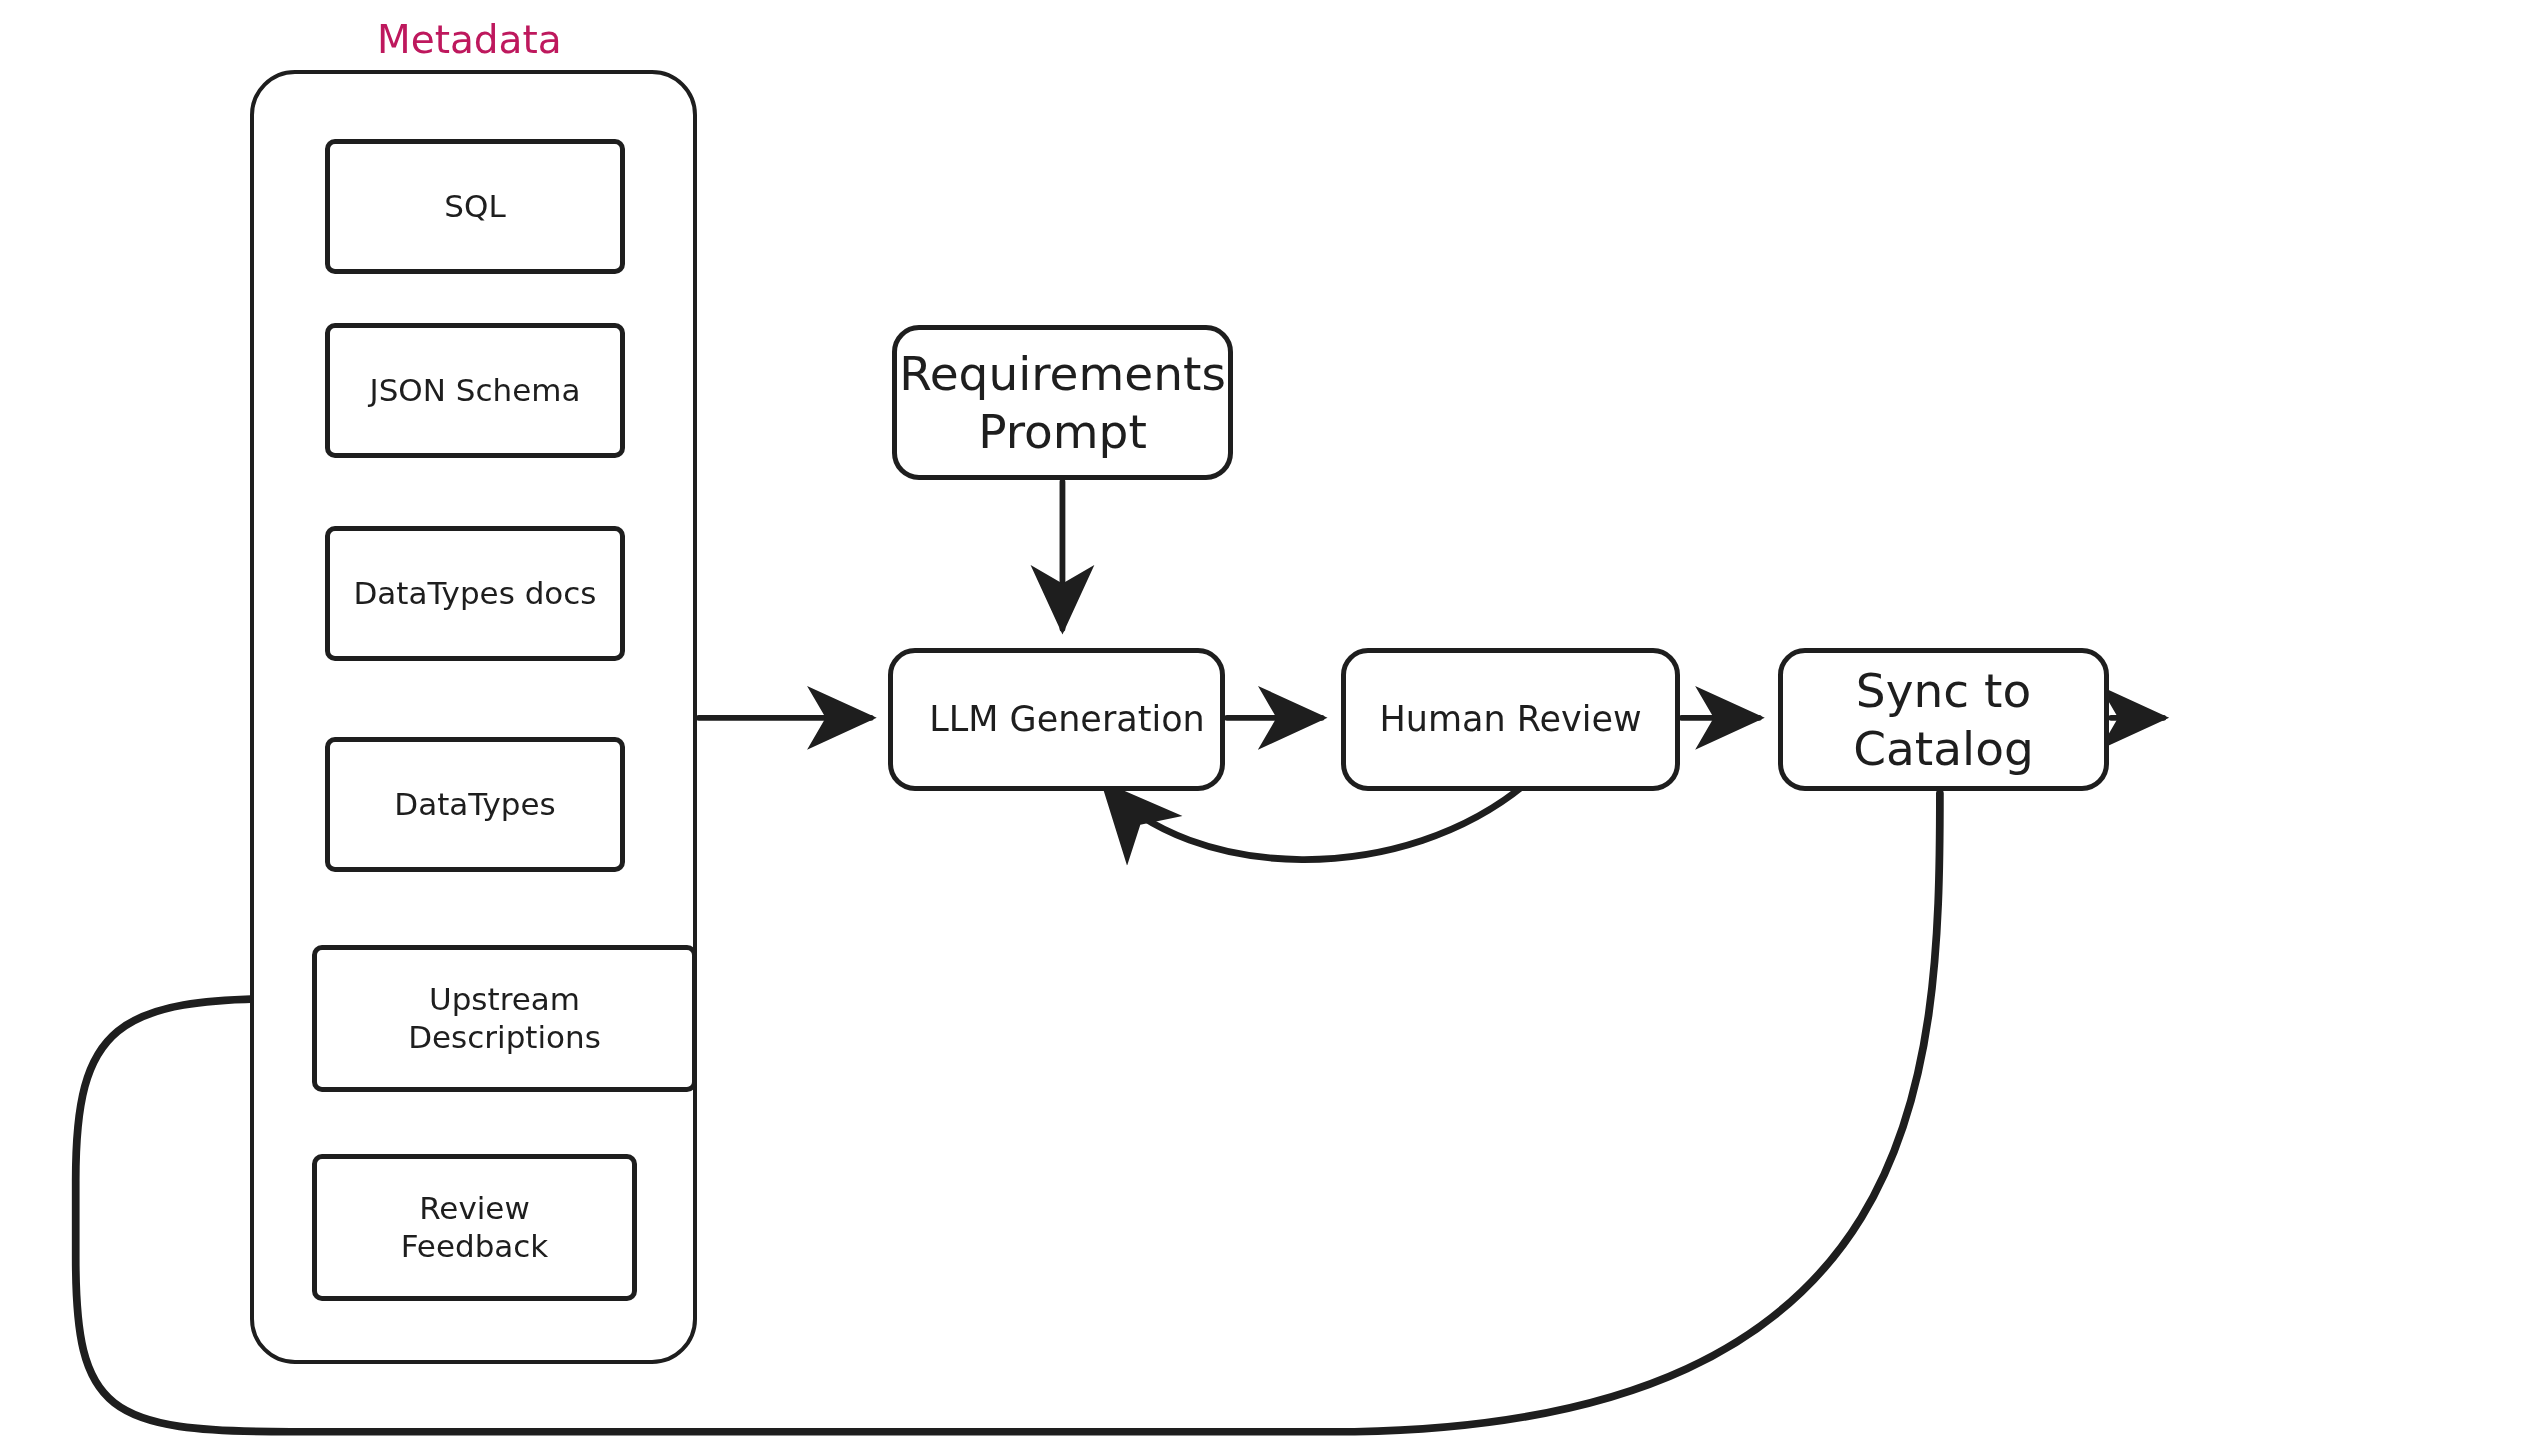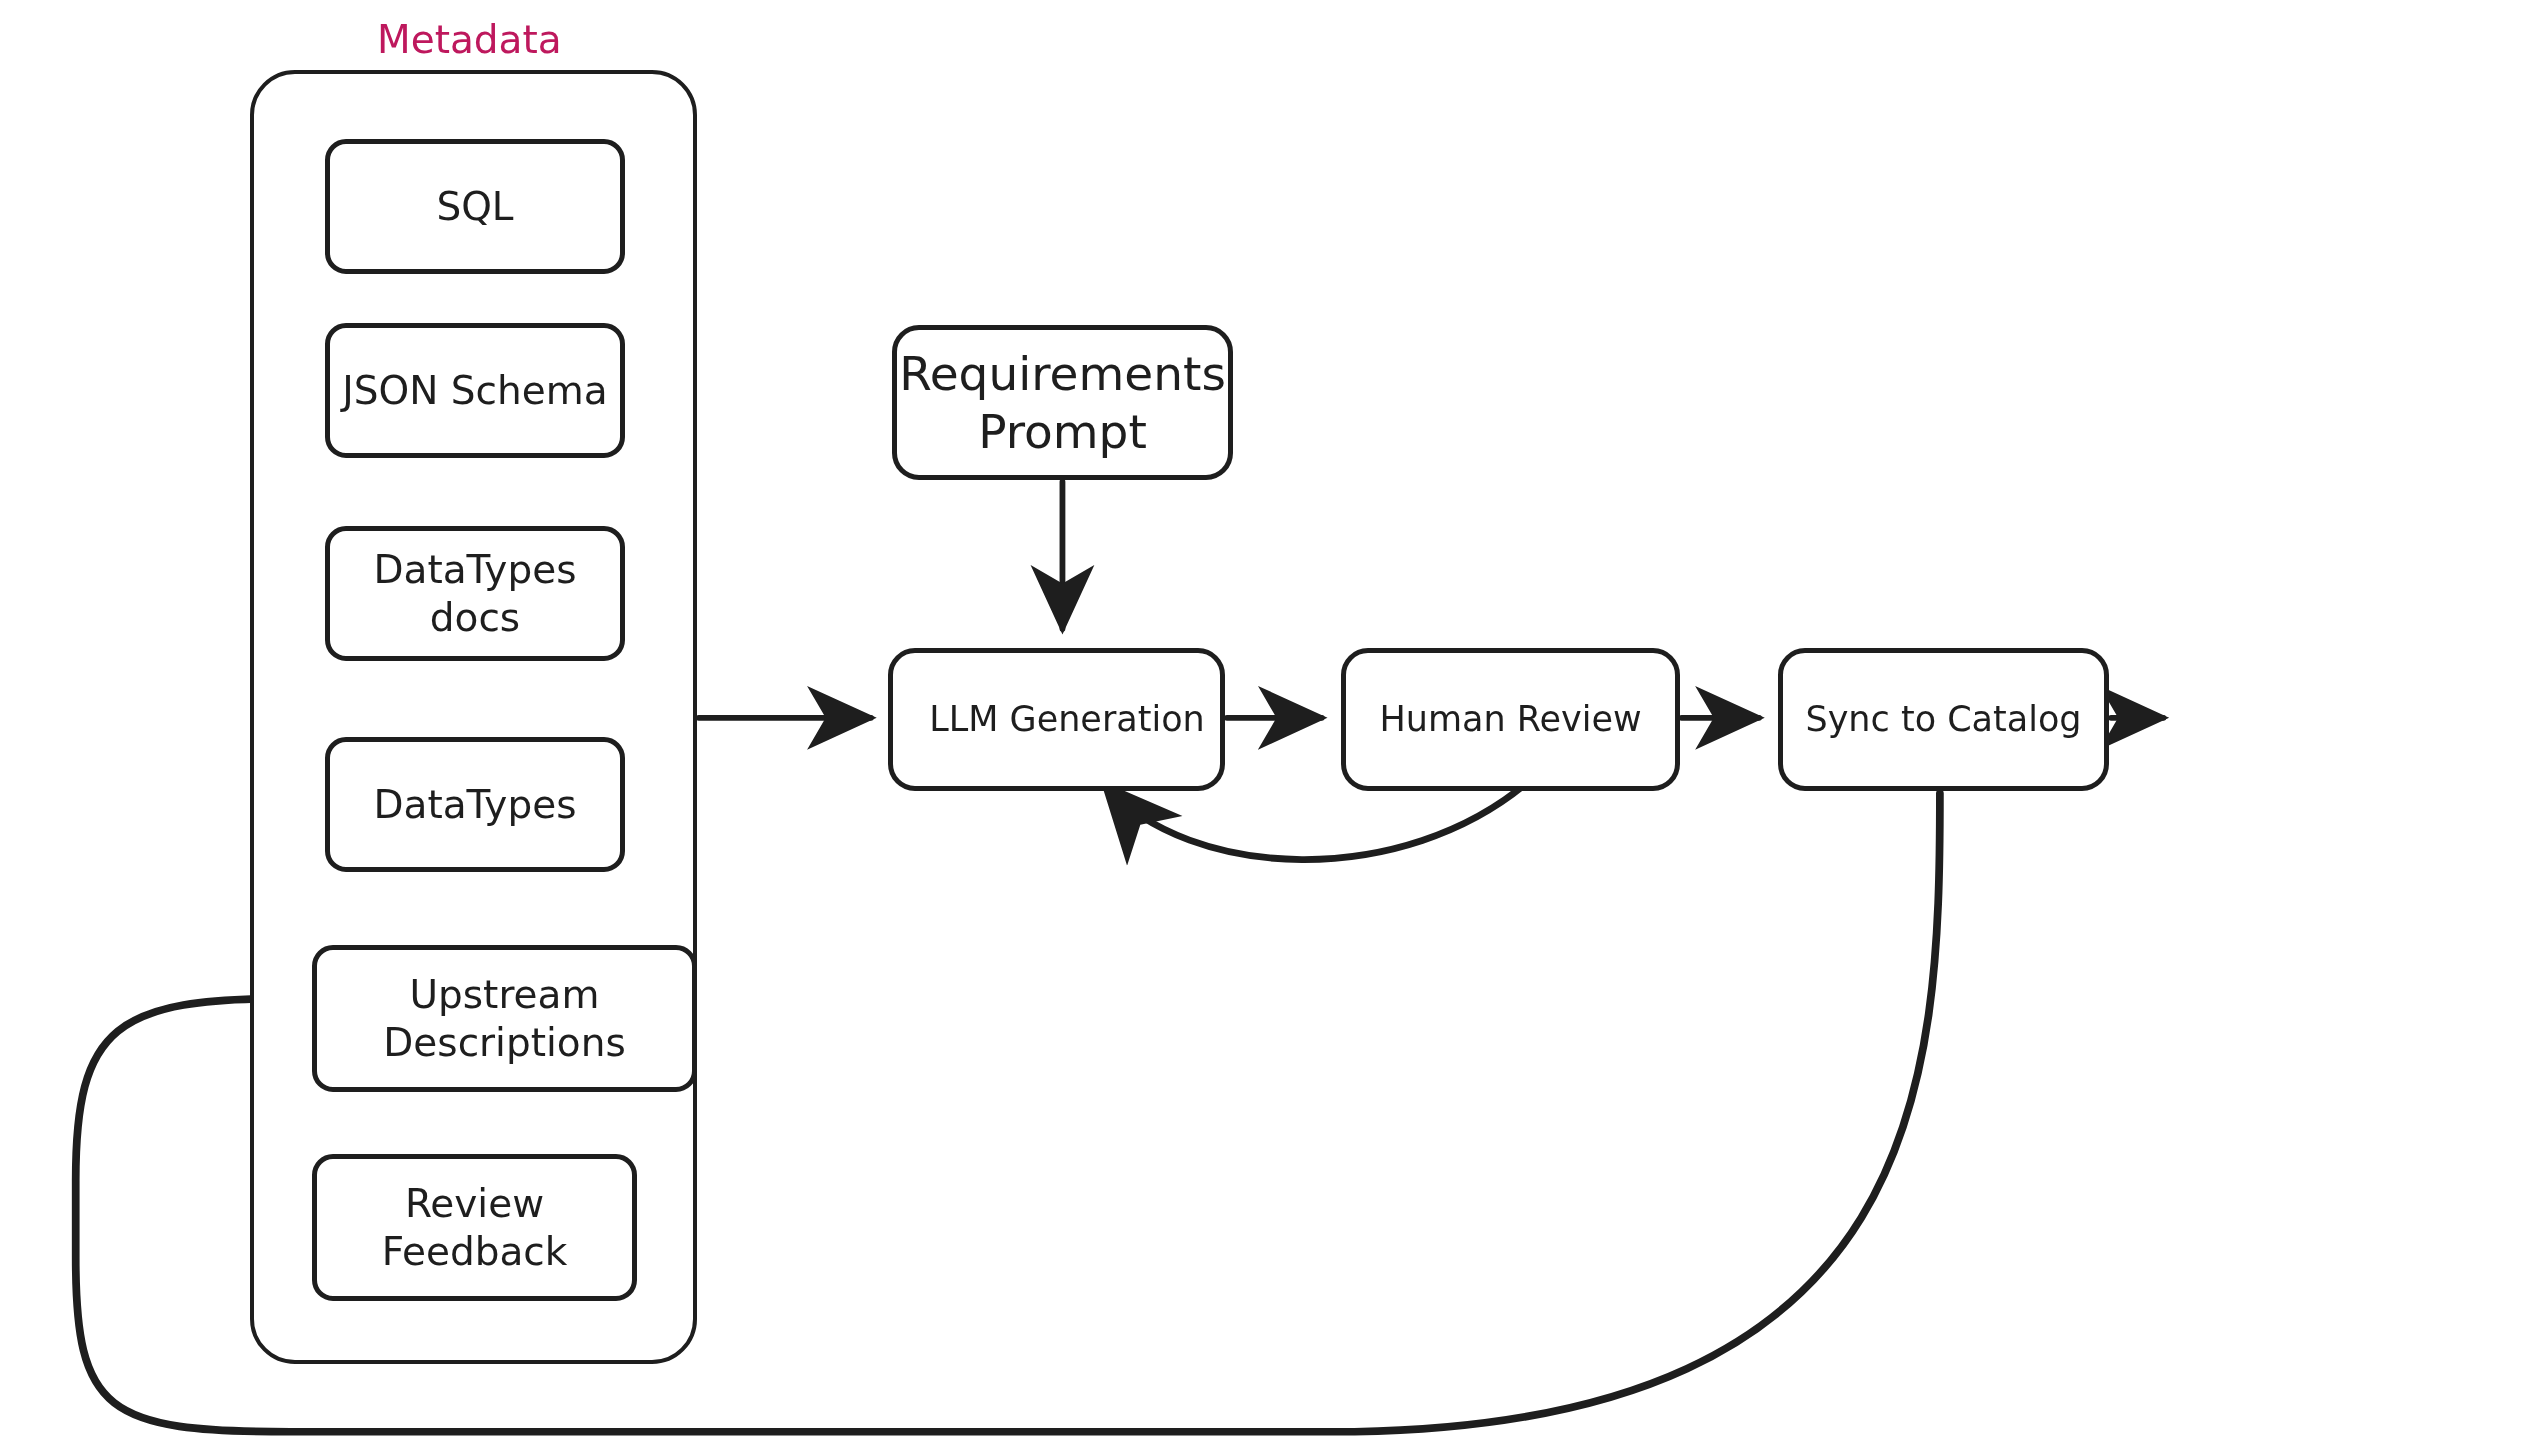--- a/index.html
+++ b/index.html
@@ -56,32 +56,32 @@
   .group-title {
     position: absolute;
     color: #be185d;
     white-space: nowrap;
     z-index: 4;
   }
   
   #group-metadata { left: 250px; top: 70px; width: 447px; height: 1294px; }
   #group-metadata-title { left: 377px; top: 17.4px; font-size: 39px; }
 
-  .meta-item { left: 325px; width: 300px; height: 135px; font-size: 39px; border-radius: 21px; text-align: center; }
+  .meta-item { left: 325px; width: 300px; height: 135px; font-size: 31px; border-radius: 10px; text-align: center; }
   #node-sql           { top: 139px; }
   #node-json-schema   { top: 323px; }
   #node-internal-docs { top: 526px; }
   #node-datatypes     { top: 737px; }
   #node-upstream-desc { top: 945px; left: 312px; width: 385px; height: 147px; }
   #node-review-feedback { top: 1154px; left: 312px; width: 325px; height: 147px; }
 
   #node-requirements-prompt { left: 892px; top: 325px; width: 341px; height: 155px; font-size: 47px; }
   #node-llm-generation      { left: 888px; top: 648px; width: 337px; height: 143px; font-size: 35px; padding-left: 21px; }
   #node-human-review        { left: 1341px; top: 648px; width: 339px; height: 143px; font-size: 35px; }
-  #node-sync-to-catalog     { left: 1778px; top: 648px; width: 331px; height: 143px; font-size: 35px; }
+  #node-sync-to-catalog     { left: 1778px; top: 648px; width: 331px; height: 143px; font-size: 47px; }
   #node-bi-tools            { left: 2183px; top: 648px; width: 333px; height: 143px; font-size: 35px; }
 </style>
 </head>
 <body>
 
 <div id="canvas">
 
   <svg id="edges" viewBox="0 0 2623 1503" xmlns="http://www.w3.org/2000/svg">
     <defs>
       <marker id="arrowhead" markerWidth="14" markerHeight="12" refX="11" refY="6" orient="auto" markerUnits="strokeWidth">

